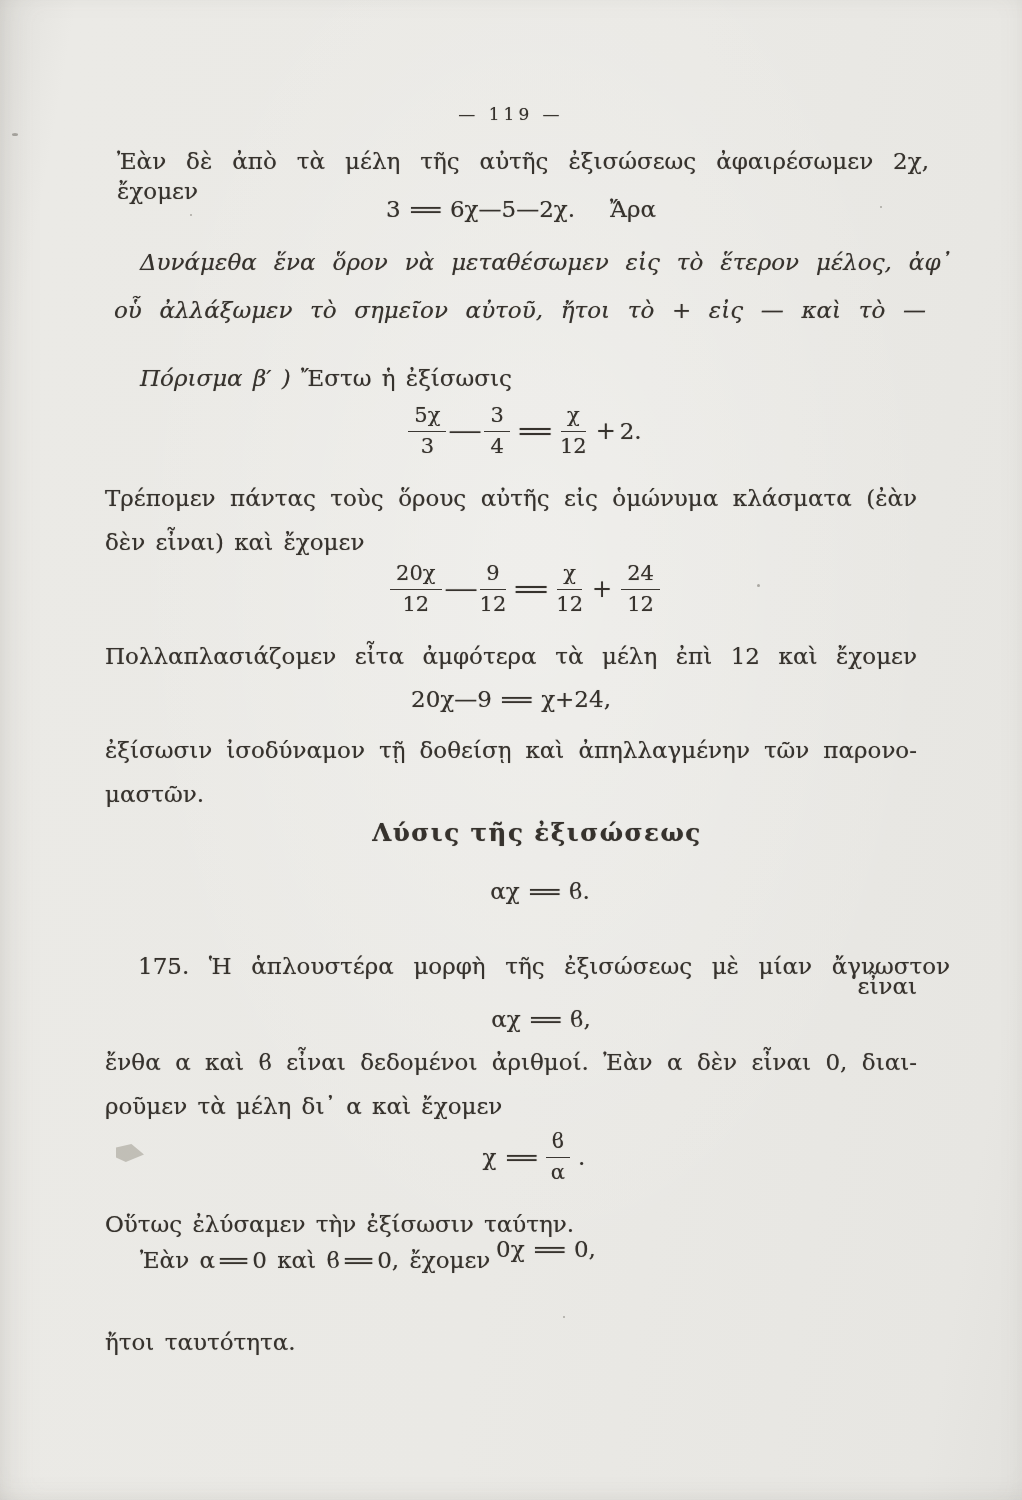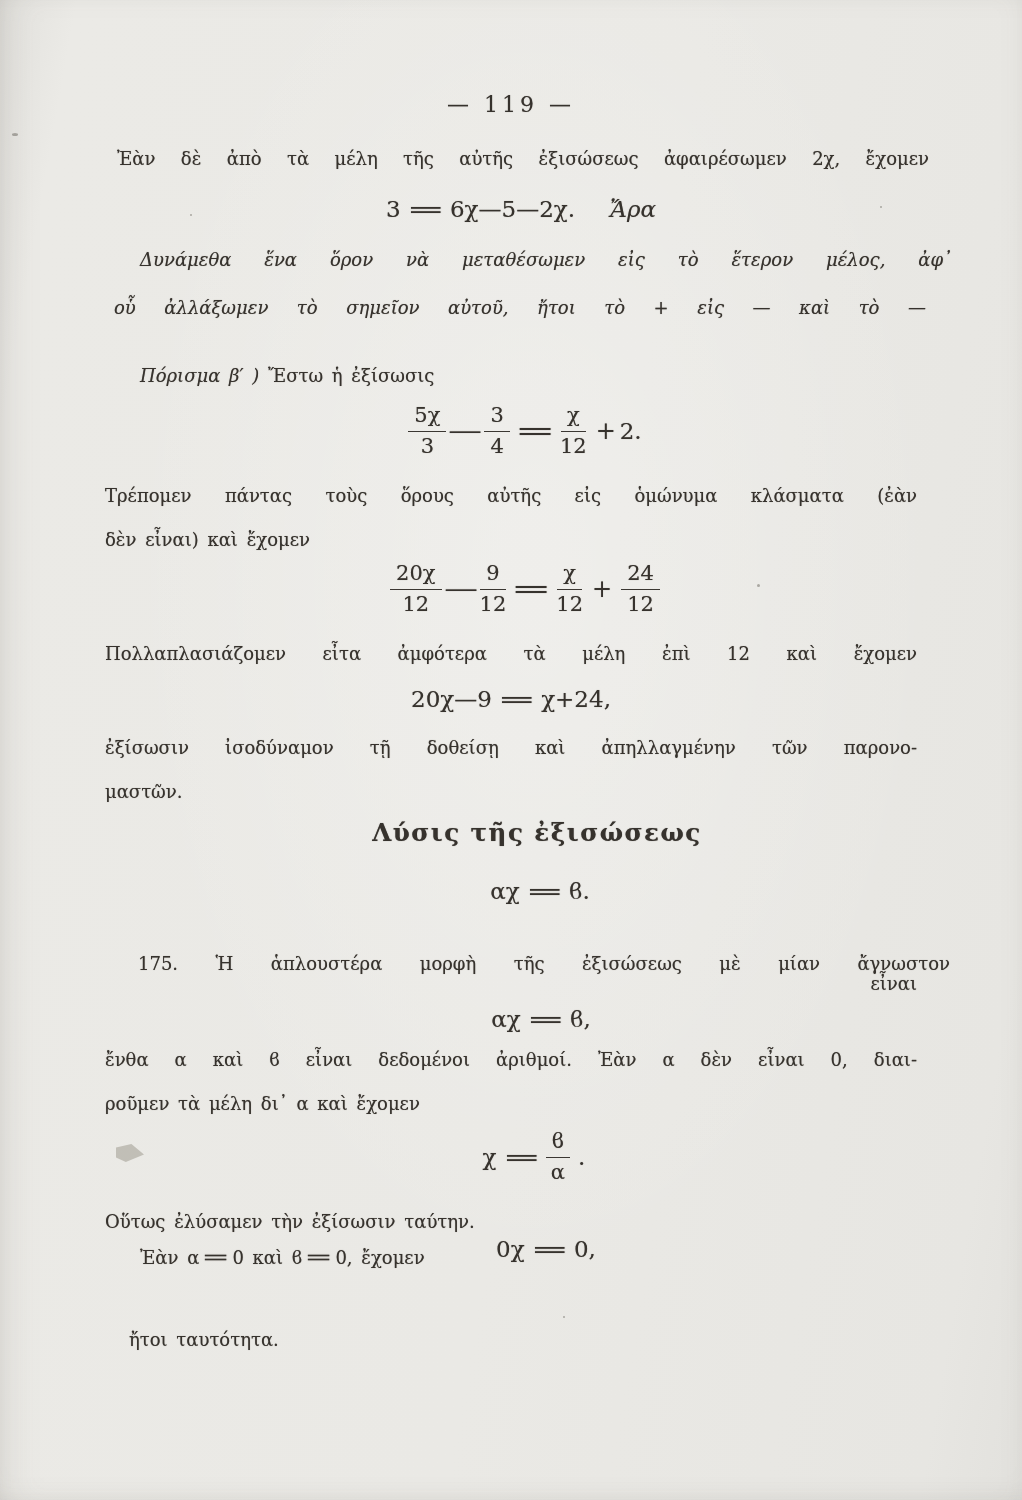--- a/index.html
+++ b/index.html
@@ -16,46 +16,46 @@
       radial-gradient(ellipse at 52% 38%, rgba(255,255,255,0.25) 0%, rgba(255,255,255,0) 55%),
       linear-gradient(100deg, #e2e1dd 0%, #ebeae6 6%, #eae9e5 55%, #e7e6e2 92%, #e2e1dd 100%);
     box-shadow: inset 22px 0 45px -32px rgba(110,104,94,0.35),
                 inset -14px 0 40px -34px rgba(110,104,94,0.22),
                 inset 0 -18px 40px -34px rgba(110,104,94,0.2);
     color: #36322d;
   }
   .txt {
     position: absolute;
     left: 105px; width: 812px;
-    font-size: 18px;
+    font-size: 23px;
     line-height: 1.3;
     text-shadow: 0 0 0.8px rgba(58,52,46,0.55);
     word-spacing: 3px;
   }
   .just { text-align: justify; text-align-last: justify; }
   .ital { font-style: italic; }
   .pageno {
-    position: absolute; top: 92px; left: 0; width: 1022px;
-    text-align: center; font-size: 22px; letter-spacing: 4px;
+    position: absolute; top: 104px; left: 0; width: 1022px;
+    text-align: center; font-size: 17px; letter-spacing: 4px;
     text-shadow: 0 0 0.8px rgba(58,52,46,0.55);
   }
   .eqrow {
     position: absolute; left: 105px; width: 812px;
     display: flex; justify-content: center; align-items: center;
     font-size: 23px;
     text-shadow: 0 0 0.8px rgba(58,52,46,0.55);
   }
   .frac { display: inline-flex; flex-direction: column; align-items: center; font-size: 21px; line-height: 1.12; text-align: right; }
   .frac .num { padding: 0 6px 3px; border-bottom: 1.7px solid #3b3732; }
   .frac .den { padding-top: 3px; }
   .op { margin: 0 9px; font-size: 24px; }
   .longeq { display: inline-block; transform: scaleX(2.05); margin: 0 15px; }
   .longeq-inline { display: inline-block; transform: scaleX(1.9); margin: 0 9px; }
   .longminus { display: inline-block; transform: scaleX(1.4); margin: 0 7px; }
-  .eqnote { margin-left: 35px; font-style: italic; }
+  .eqnote { margin-left: 35px; }
   .heading {
     position: absolute; left: 0; width: 1022px;
     text-align: center; font-weight: 700; font-size: 24.5px;
     letter-spacing: 1.5px; transform: translateX(26px);
     text-shadow: 0 0 0.9px rgba(50,45,40,0.6);
   }
   .smudge {
     position: absolute; left: 116px; top: 1144px;
     width: 28px; height: 18px;
     background: #989388;
@@ -178,21 +178,21 @@
   <div class="txt" style="top:1246px; padding-left:35px;">
     <span>Ἐὰν α</span><span class="longeq-inline">=</span><span>0 καὶ ϐ</span><span class="longeq-inline">=</span><span>0, ἔχομεν</span>
   </div>
 
   <div class="eqrow" style="top:1236px; transform:translateX(35px);">
     <span>0χ</span>
       <span class="longeq">=</span>
       <span>0,</span>
   </div>
 
-  <div class="txt" style="top:1328px;margin-left:24px;">ἤτοι ταυτότητα.</div>
+  <div class="txt" style="top:1328px;">ἤτοι ταυτότητα.</div>
 
   <div class="smudge"></div>
   <span class="speck" style="left:12px; top:133px; width:6px; height:3px;"></span>
   <span class="speck" style="left:757px; top:584px; width:3px; height:3px;"></span>
   <span class="speck" style="left:880px; top:206px; width:2px; height:2px;"></span>
   <span class="speck" style="left:563px; top:1316px; width:2px; height:2px;"></span>
   <span class="speck" style="left:190px; top:214px; width:2px; height:2px;"></span>
 
 </div>
 

